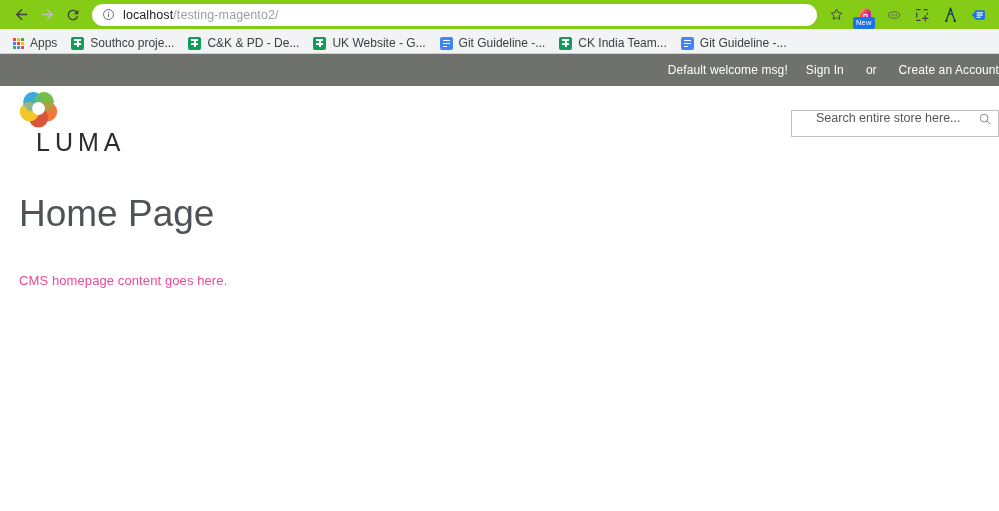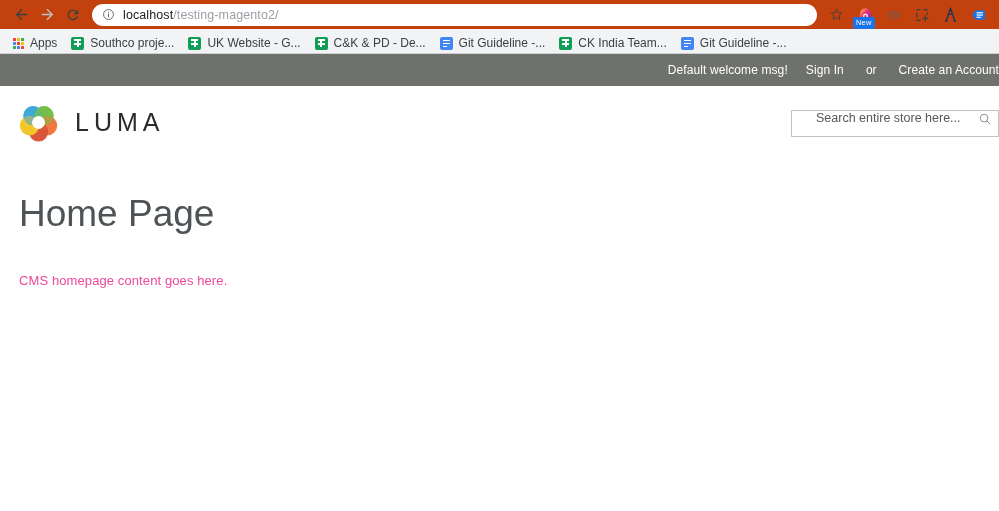--- a/index.html
+++ b/index.html
@@ -16,21 +16,21 @@
     background: #f1f3f4;
     border-bottom: 1px solid #cfd1d3;
   }
 
   
   #toolbar {
     height: 29px;
     display: flex;
     align-items: center;
     padding: 0 8px;
-    background: #c2410c;
+    background: #84cc16;
   }
   .nav-btn {
     width: 26px; height: 26px;
     display: flex; align-items: center; justify-content: center;
     border-radius: 50%;
     flex: 0 0 auto;
     cursor: pointer;
   }
   .nav-btn svg { display: block; }
 
@@ -189,21 +189,21 @@
   }
   .panel-sep { margin: 0 22px; color:#ffffff; }
 
   #store-header {
     height: 73px;
     position: relative;
     display: flex;
     align-items: center;
     padding-left: 19px;
   }
-  #logo-block { display:flex; align-items:center; cursor:pointer; }
+  #logo-block { display:flex; cursor:pointer;flex-direction:column; }
   #logo-mark { width: 39px; height: 39px; flex: 0 0 auto; }
   #logo-text {
     margin-left: 17px;
     font-size: 25px;
     letter-spacing: 5px;
     color: #2b2b2b;
     font-weight: 400;
   }
 
   #search-wrap {
@@ -385,30 +385,30 @@
       </span>
       <span class="bm-label">Southco proje...</span>
     </div>
 
     <div class="bookmark">
       <span class="bm-icon">
         <span class="sheets-ico">
             <u></u>
           </span>
       </span>
+      <span class="bm-label">C&amp;K &amp; PD - De...</span>
+    </div>
+
+    <div class="bookmark">
+      <span class="bm-icon">
+        <span class="sheets-ico">
+            <u></u>
+          </span>
+      </span>
       <span class="bm-label">UK Website - G...</span>
-    </div>
-
-    <div class="bookmark">
-      <span class="bm-icon">
-        <span class="sheets-ico">
-            <u></u>
-          </span>
-      </span>
-      <span class="bm-label">C&amp;K &amp; PD - De...</span>
     </div>
 
     <div class="bookmark">
       <span class="bm-icon">
         <span class="docs-ico">
             <i></i>
             <u></u>
             <b></b>
           </span>
       </span>

